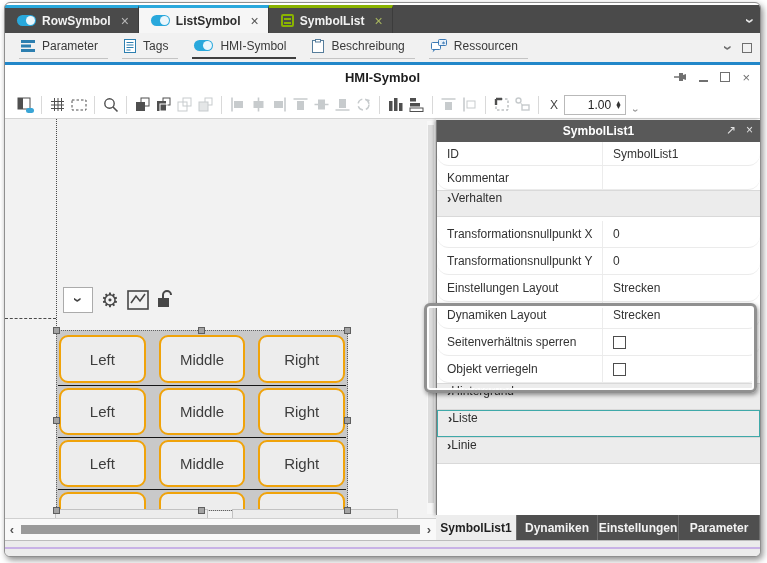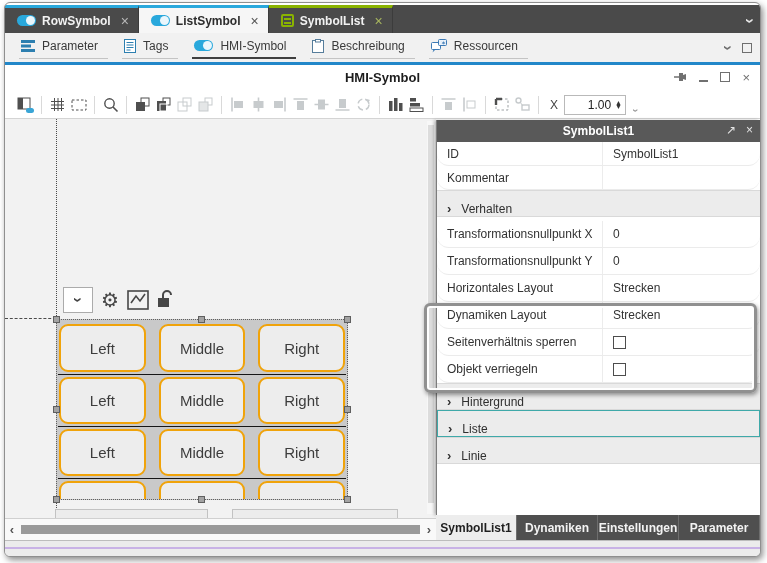--- a/index.html
+++ b/index.html
@@ -54,21 +54,21 @@
   .tb-overflow{margin-left:8px;color:#9a9a9a;font-size:10px;align-self:flex-end;padding-bottom:2px;}
   
   .canvas{position:absolute;left:0;top:116px;width:431px;height:399px;background:#f2f2f2;}
   .vguide{position:absolute;left:51px;top:0;width:0;height:100%;border-left:1px dotted #4a4a4a;}
   .hguide{position:absolute;left:0;top:199px;width:51px;height:0;border-top:1px dashed #4a4a4a;}
   
   .minibar{position:absolute;left:58px;top:168px;display:flex;align-items:center;gap:8px;}
   .dd{width:30px;height:26px;background:#fff;border:1px solid #ababab;display:flex;align-items:center;justify-content:center;color:#444;}
   .gear{font-size:20px;color:#474747;line-height:1;}
   
-  .selection{position:absolute;left:51px;top:200px;width:292px;height:181px;border:1px dotted #606060;
+  .selection{position:absolute;left:51px;top:211px;width:292px;height:181px;border:1px dotted #606060;
     background:#c9c9c9;}
   .gridclip{position:absolute;inset:0;overflow:hidden;padding:2px 1px;}
   .grow{display:flex;gap:13px;height:52px;padding:2px 1px;}
   .grow + .grow{border-top:1px solid #161616;}
   .gbtn{flex:1;background:#ededed;border:2px solid #f0a30a;border-radius:9px;
     display:flex;align-items:center;justify-content:center;font-size:15px;color:#3d3d3d;}
   .handle{position:absolute;width:7px;height:7px;background:#a3a3a3;border:1px solid #5f5f5f;z-index:5;}
   .navbtn{position:absolute;height:48px;background:#ececec;border:1px solid #c2c2c2;
     display:flex;align-items:center;justify-content:center;font-size:15px;color:#454545;}
   
@@ -80,21 +80,21 @@
   .hthumb{flex:1;height:9px;background:#9a9a9a;margin:0 2px;}
   
   .panel{position:absolute;left:431px;top:117px;width:324px;height:395px;background:#fff;
     border-left:1px solid #7c7c7c;box-shadow:-2px 0 3px rgba(0,0,0,.25);}
   .phead{height:22px;background:#595959;color:#fff;font-size:12px;font-weight:bold;
     display:flex;align-items:center;justify-content:center;position:relative;}
   .phead-icons{position:absolute;right:7px;top:3px;display:flex;gap:10px;color:#e3e3e3;font-size:12px;font-weight:normal;}
   .prow{display:flex;align-items:center;height:24px;border-bottom:1px solid #ebebeb;font-size:12px;color:#333;border-radius:12px;}
   .plabel{width:165px;padding-left:10px;flex:none;}
   .pvalue{flex:1;padding-left:10px;border-left:1px solid #ececec;align-self:stretch;display:flex;align-items:center;}
-  .sect{display:flex;align-items:flex-end;gap:10px;height:27px;background:#ececec;
+  .sect{display:flex;align-items:flex-start;height:27px;background:#ececec;
     border-top:1px solid #d9d9d9;border-bottom:1px solid #d9d9d9;font-size:12px;color:#2f2f2f;padding-left:10px;}
   .sect.open{background:#fafafa;}
   .sect.teal{border:1px solid #3fa9a9;}
   .chev-r::before{content:"›";font-weight:bold;font-size:13px;color:#333;display:inline-block;}
   .chev-d::before{content:"›";font-weight:bold;font-size:13px;color:#333;display:inline-block;transform:rotate(90deg);}
   .gprow{height:27px;align-items:center;}
   .spacer4{height:4px;}
   .checkbox{width:13px;height:13px;border:1px solid #4d4d4d;background:#fff;}
   .icon-close-x::before{content:"×";}
   .icon-popout::before{content:"↗";}
@@ -436,21 +436,21 @@
 
       <div class="prow gprow">
         <span class="plabel">Transformationsnullpunkt X</span>
         <span class="pvalue">0</span>
       </div>
       <div class="prow gprow">
         <span class="plabel">Transformationsnullpunkt Y</span>
         <span class="pvalue">0</span>
       </div>
       <div class="prow gprow">
-        <span class="plabel">Horizontales Layout</span>
+        <span class="plabel">Einstellungen Layout</span>
         <span class="pvalue">Strecken</span>
       </div>
       <div class="prow gprow">
         <span class="plabel">Dynamiken Layout</span>
         <span class="pvalue">Strecken</span>
       </div>
       <div class="prow gprow">
         <span class="plabel">Seitenverhältnis sperren</span>
         <span class="pvalue">
             <span class="checkbox"></span>

